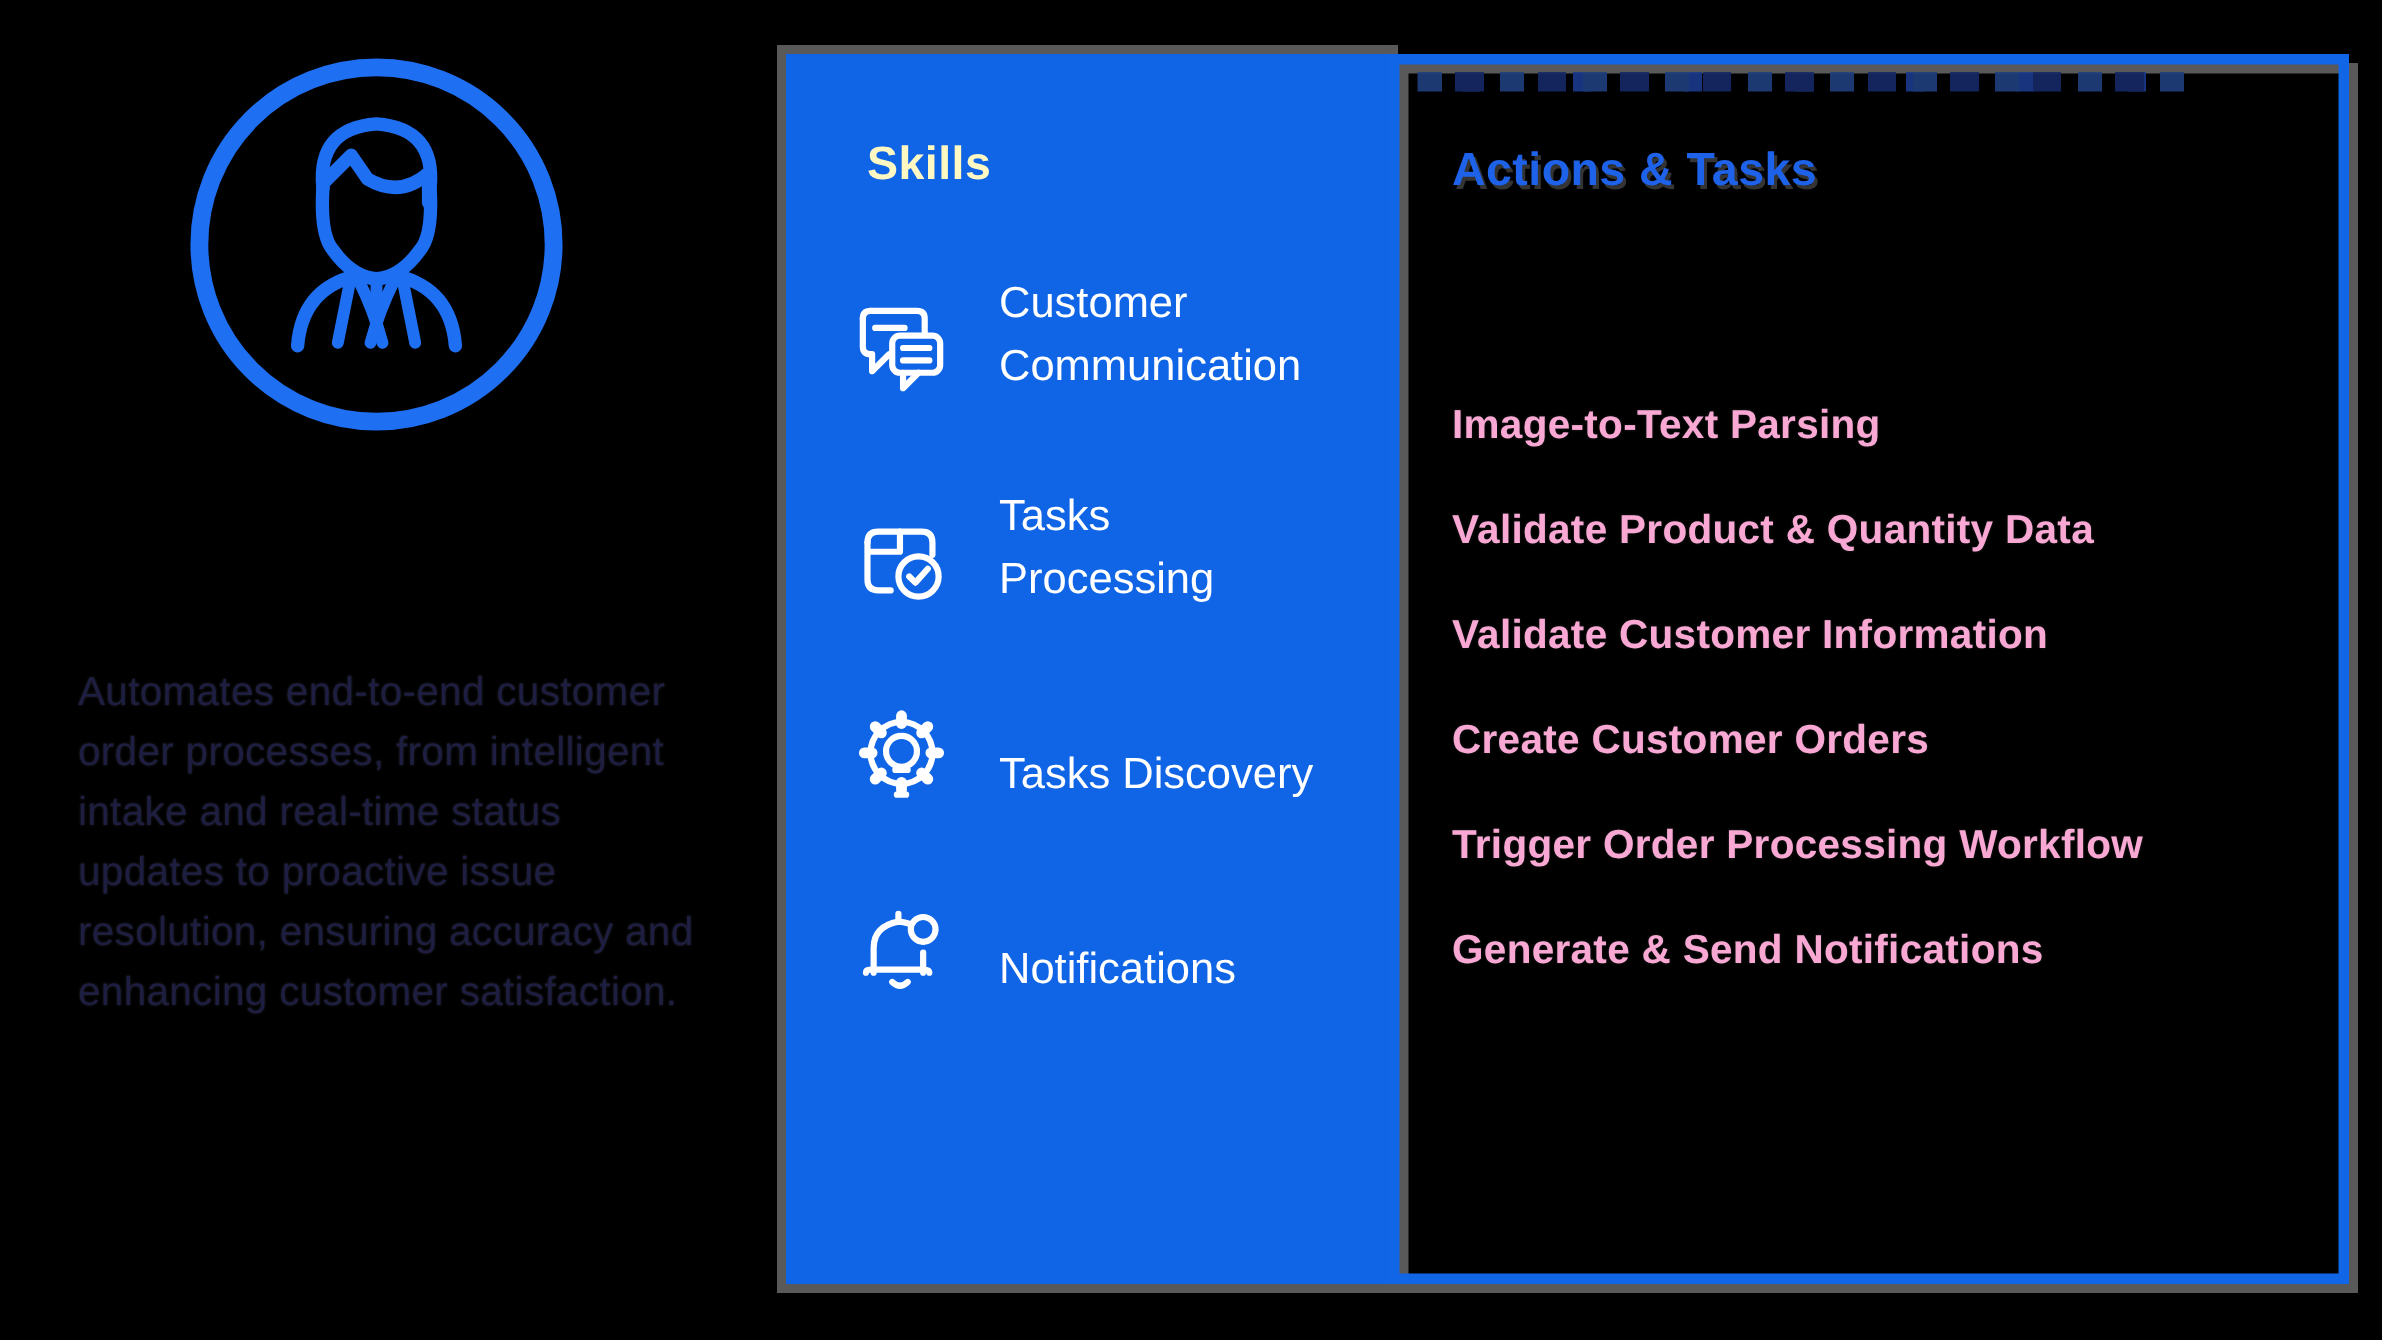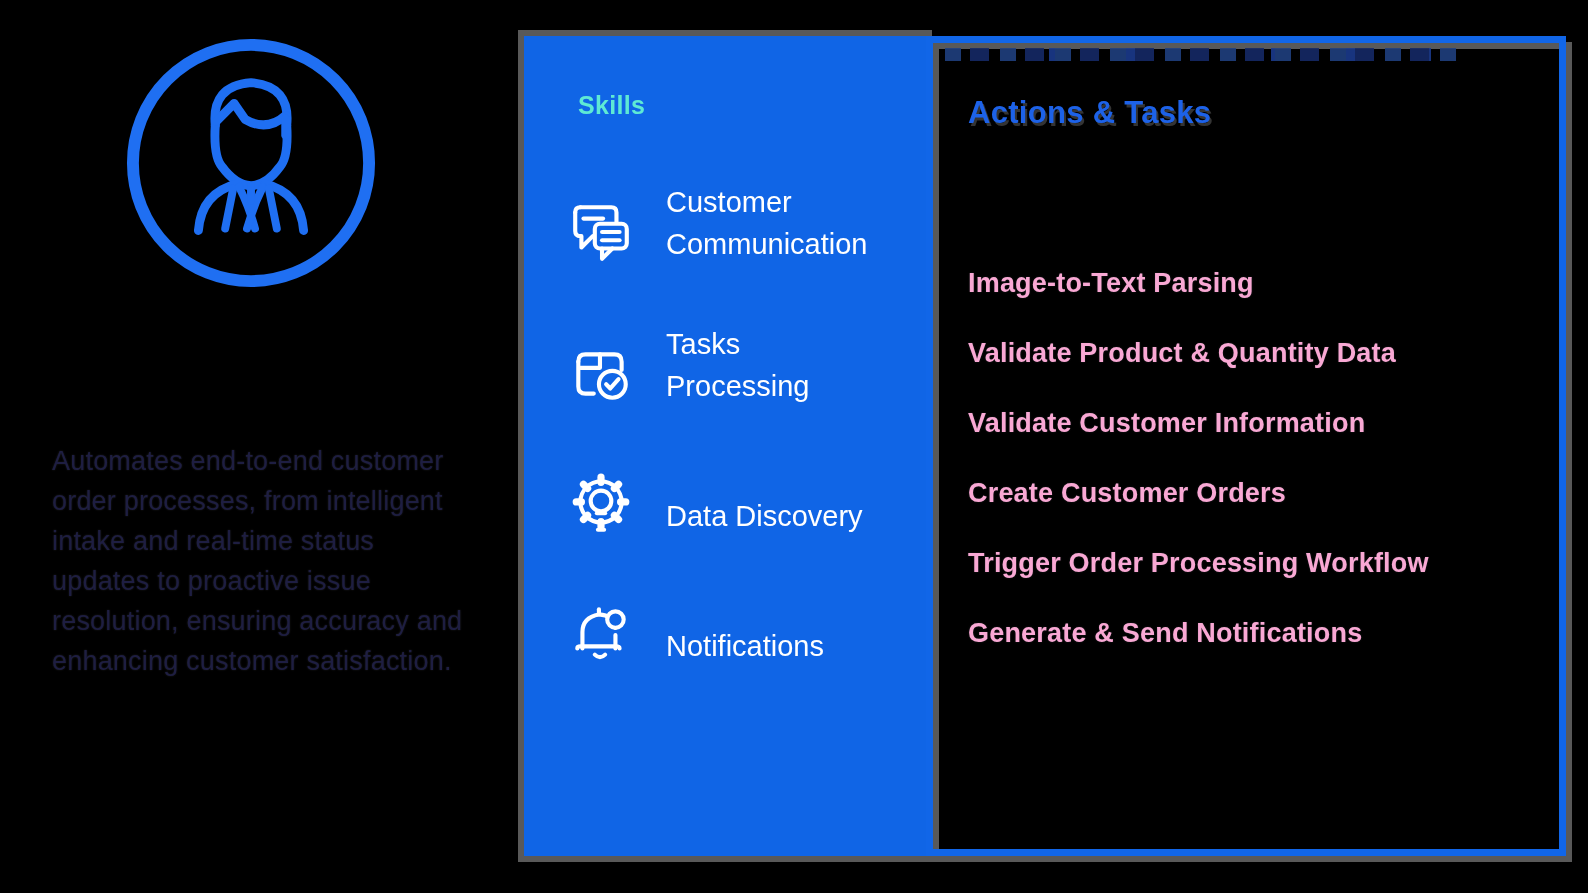--- a/index.html
+++ b/index.html
@@ -17,21 +17,21 @@
     text-shadow:0 0 2px rgba(110,110,120,.28);
   }
 
   
   .skills-panel{
     position:absolute;left:524px;top:36px;width:402px;height:820px;
     background:#1065e6;outline:6px solid #595959;z-index:1;
   }
   .skills-title{
     position:absolute;left:54px;top:55px;
-    color:#5eead4;font-size:25px;font-weight:700;letter-spacing:.3px;
+    color:#fef9c3;font-size:31px;font-weight:700;letter-spacing:.3px;
   }
   .skills-list{position:absolute;left:44px;top:145px;list-style:none;margin:0;padding:0;}
   .skill-item{display:flex;align-items:flex-end;gap:32px;min-height:72px;margin-bottom:58px;}
   .skill-icon{width:66px;height:66px;flex:0 0 66px;color:#ffffff;}
   .skill-label{
     color:#ffffff;font-size:29px;line-height:42px;font-weight:400;width:218px;
   }
 
   
   .actions-frame-shadow{
@@ -140,21 +140,21 @@
               <path d="M15,13 l4,4"></path>
                 <path d="M45,43 l4,4"></path>
               <path d="M49,13 l-4,4"></path>
                 <path d="M19,43 l-4,4"></path>
             </g>
             <circle cx="32" cy="29" r="10"></circle>
             <path d="M28,41 h8"></path>
             <path d="M29,57 h6"></path>
           </svg>
         </span>
-        <span class="skill-label">Data Discovery</span>
+        <span class="skill-label">Tasks Discovery</span>
       </li>
 
       <li class="skill-item">
         <span class="skill-icon">
           <svg viewBox="0 0 64 64" width="66" height="66" fill="none" stroke="currentColor" stroke-width="4" stroke-linecap="round" stroke-linejoin="round">
             <path d="M30,8 v4"></path>
             <path d="M14,46 V30 Q14,16 30,13 Q44,14 46,26"></path>
             <path d="M46,33 V46"></path>
             <path d="M9,46 Q9,44 12,44 H46 Q50,44 50,46"></path>
             <path d="M26,52 Q31,57 36,52"></path>

